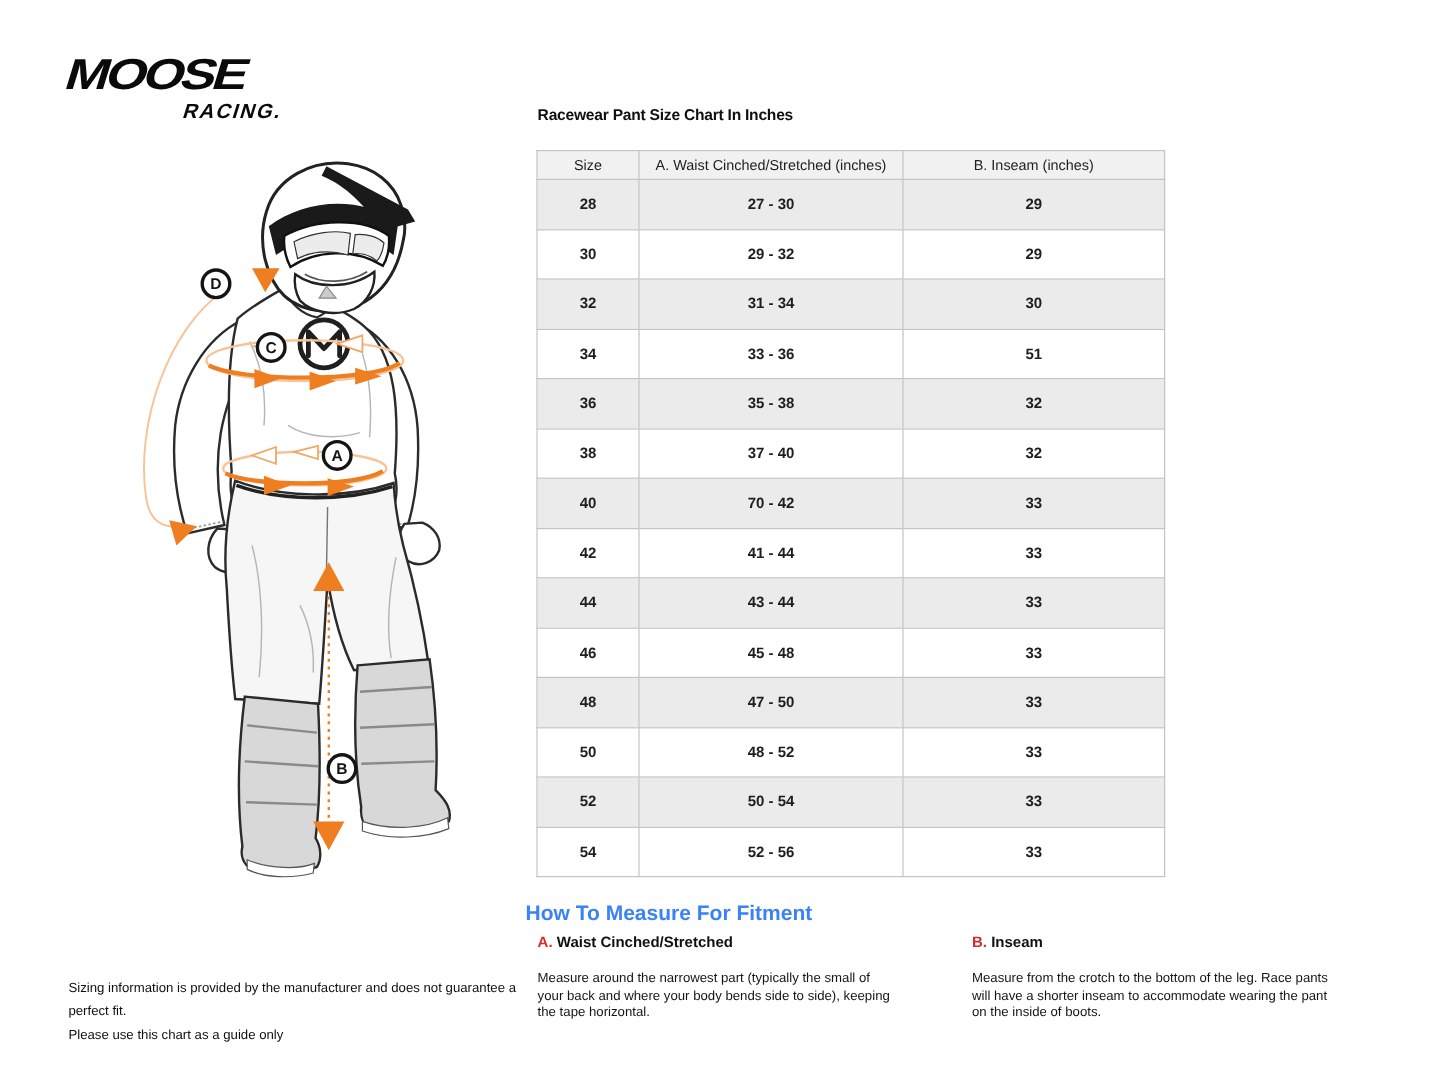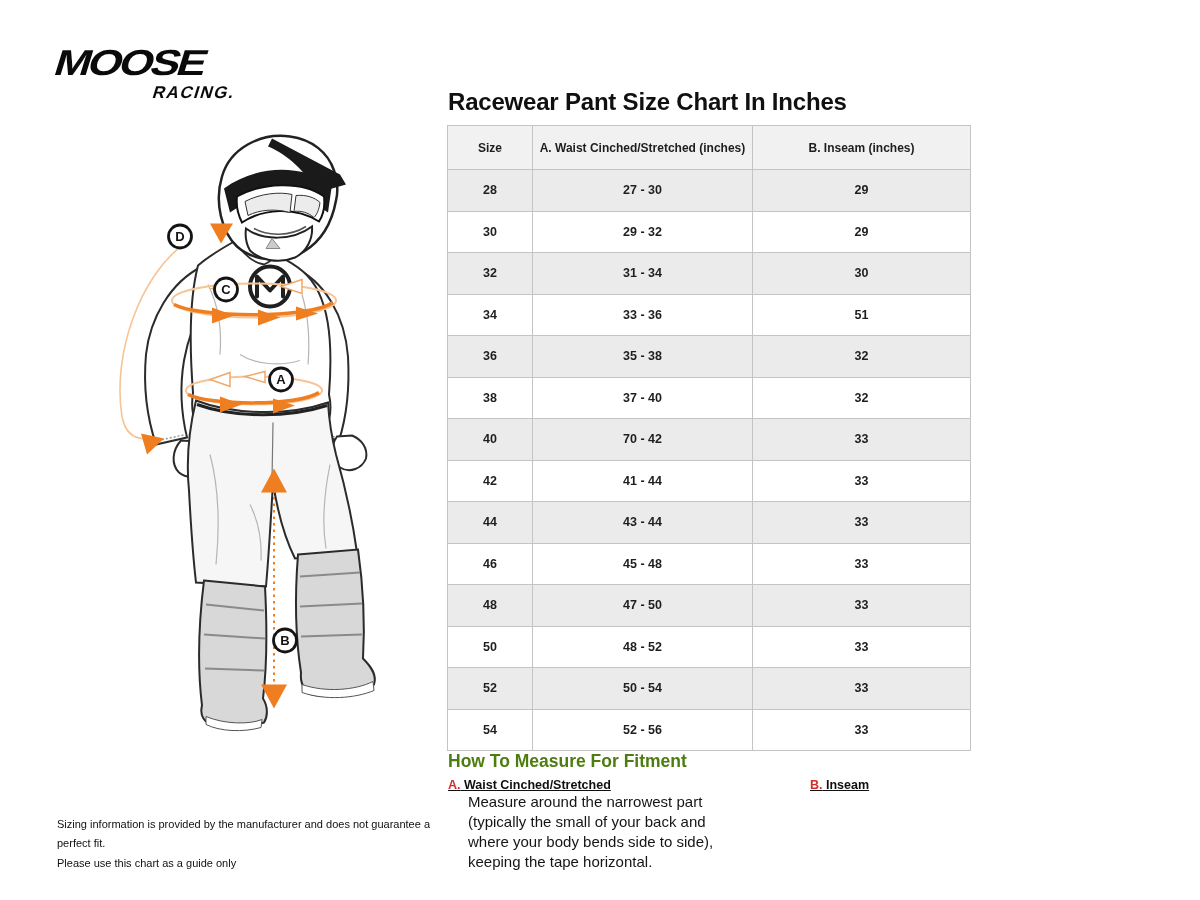--- a/index.html
+++ b/index.html
@@ -10,35 +10,35 @@
   
   .logo { position:absolute; left:52px; top:46px; width:205px; transform:skewX(-17deg); color:#0a0a0a; }
   .logo-top { font-size:44px; font-weight:bold; letter-spacing:-3px; line-height:0.9; transform:scaleY(0.82); transform-origin:top left; white-space:nowrap; }
   .logo-bottom { font-size:17px; font-weight:bold; letter-spacing:1.5px; text-align:right; padding-right:16px; margin-top:-3px; white-space:nowrap; }
 
   
   .figure-wrap { position:absolute; left:40px; top:122px; width:360px; height:635px; }
   .figure-wrap svg { width:100%; height:100%; font-family:"Liberation Sans", sans-serif; }
 
   
-  .chart-title { position:absolute; left:448px; top:88px; font-size:24px; font-weight:bold; color:#101010; letter-spacing:-0.2px; }
+  .chart-title { position:absolute; left:448px; top:88px; font-size:13px; font-weight:bold; color:#101010; letter-spacing:-0.2px; }
   .size-table { position:absolute; left:447px; top:125px; border-collapse:collapse; width:523px; table-layout:fixed; border:1px solid #a9a9a9; }
   .size-table th, .size-table td { border:1px solid #c4c4c4; text-align:center; vertical-align:middle; color:#1e1e1e; }
-  .size-table th { height:44px; background:#f1f1f1; font-size:12px; font-weight:bold; }
+  .size-table th { height:24px; background:#f1f1f1; font-size:12px; font-weight:normal; }
   .size-table td { height:41.5px; font-size:12.5px; font-weight:bold; background:#fff; }
   .size-table tbody tr:nth-child(odd) td { background:#ebebeb; }
 
   
-  .howto-title { position:absolute; left:448px; top:751px; font-size:17.5px; font-weight:bold; color:#4d7c0f; }
+  .howto-title { position:absolute; left:438px; top:751px; font-size:17.5px; font-weight:bold; color:#3b82f6; }
   .howto-col { position:absolute; top:778px; }
   .howto-col.a { left:448px; width:300px; }
   .howto-col.b { left:810px; width:310px; }
-  .sec-label { font-size:12.5px; font-weight:bold; color:#101010; margin-bottom:0;text-decoration:underline; }
+  .sec-label { font-size:12.5px; font-weight:bold; color:#101010; margin-bottom:16px; }
   .sec-label .letter { color:#d42b2b; }
-  .sec-text { font-size:15px; line-height:1.33; color:#151515;margin-left:20px; }
+  .sec-text { font-size:11px; line-height:1.33; color:#151515; }
 
   
   .disclaimer { position:absolute; left:57px; top:815px; width:380px; font-size:11px; font-weight:normal; line-height:1.75; color:#101010; }
 </style>
 </head>
 <body>
 
 <div class="page">
 
   <div class="logo">
@@ -247,20 +247,21 @@
       <span>Waist Cinched/Stretched</span>
     </div>
     <div class="sec-text">Measure around the narrowest part (typically the small of your back and where your body bends side to side), keeping the tape horizontal.</div>
   </div>
 
   <div class="howto-col b">
     <div class="sec-label">
       <span class="letter">B.</span>
       <span>Inseam</span>
     </div>
+    <div class="sec-text">Measure from the crotch to the bottom of the leg. Race pants will have a shorter inseam to accommodate wearing the pant on the inside of boots.</div>
   </div>
 
   <div class="disclaimer">
     <div>Sizing information is provided by the manufacturer and does not guarantee a perfect fit.</div>
     <div>Please use this chart as a guide only</div>
   </div>
 
 </div>
 
 </body></html>

